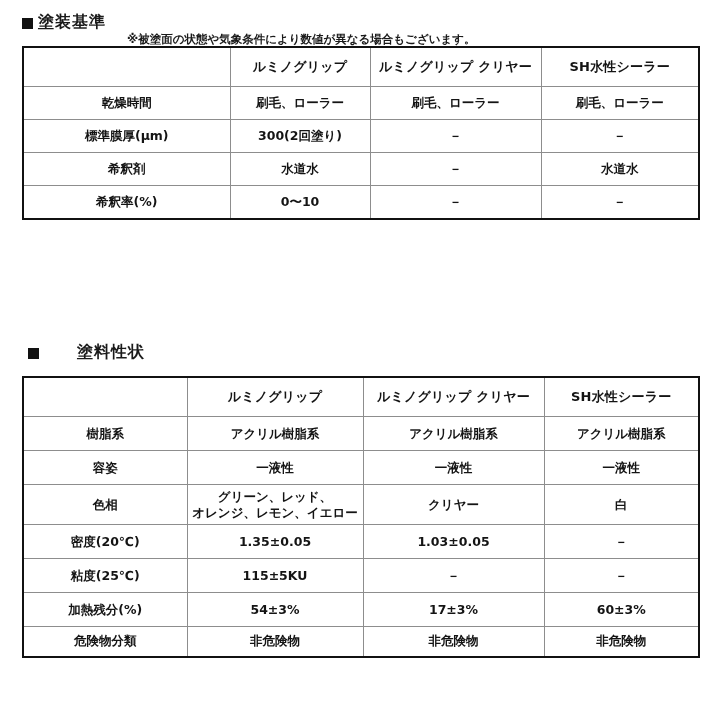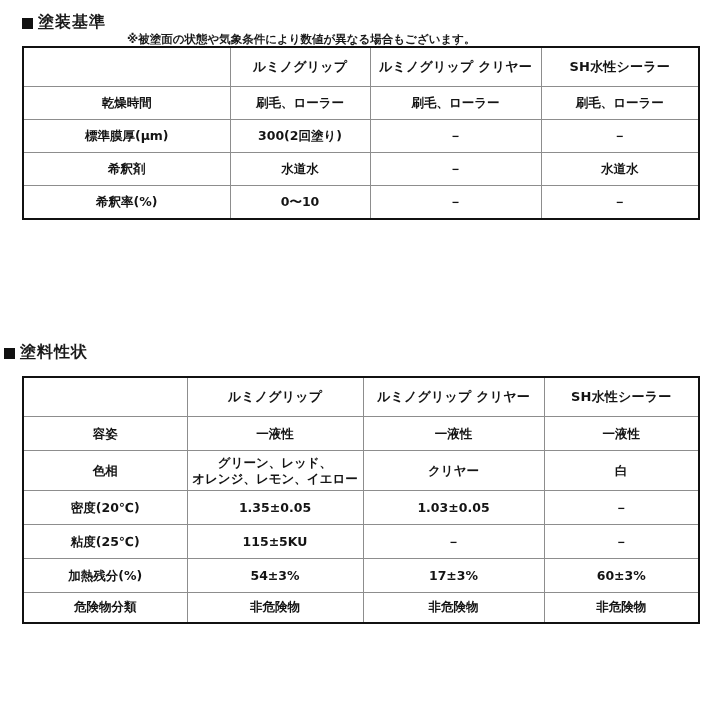--- a/index.html
+++ b/index.html
@@ -56,21 +56,21 @@
   .val{font-size:13px;}
   .dash{font-size:15px;letter-spacing:0;}
   .small2{font-size:11px;line-height:1.35;}
 
   
   .sep-l{border-left:1.6px solid #2b2b2b !important;}
 
   #t1{position:absolute;left:22px;top:46px;width:676px;}
   #t2{position:absolute;left:22px;top:376px;width:676px;}
   #h1{position:absolute;left:22px;top:12px;text-align:center;}
-  #h2{position:absolute;left:4px;top:342px;}
+  #h2{position:absolute;left:28px;top:342px;gap:33px;}
 </style>
 </head>
 <body>
 
 <div class="page">
 
   <div class="section-head" id="h1">
     <span class="bullet"></span>
     <span class="head-title">塗装基準</span>
     <span class="head-note">※被塗面の状態や気象条件により数値が異なる場合もございます。</span>
@@ -135,20 +135,26 @@
     <thead>
       <tr class="hdr-row">
         <th class="blank"></th>
         <th class="sep-l">ルミノグリップ</th>
         <th class="sep-l">ルミノグリップ クリヤー</th>
         <th class="sep-l">SH水性シーラー</th>
       </tr>
     </thead>
     <tbody>
       <tr style="height:34px">
+        <td class="rowlabel">樹脂系</td>
+        <td class="val sep-l">アクリル樹脂系</td>
+        <td class="val sep-l">アクリル樹脂系</td>
+        <td class="val sep-l">アクリル樹脂系</td>
+      </tr>
+      <tr style="height:34px">
         <td class="rowlabel">容姿</td>
         <td class="val sep-l">一液性</td>
         <td class="val sep-l">一液性</td>
         <td class="val sep-l">一液性</td>
       </tr>
       <tr style="height:40px">
         <td class="rowlabel">色相</td>
         <td class="small2 sep-l">グリーン、レッド、<br>オレンジ、レモン、イエロー</td>
         <td class="val sep-l">クリヤー</td>
         <td class="val sep-l">白</td>

